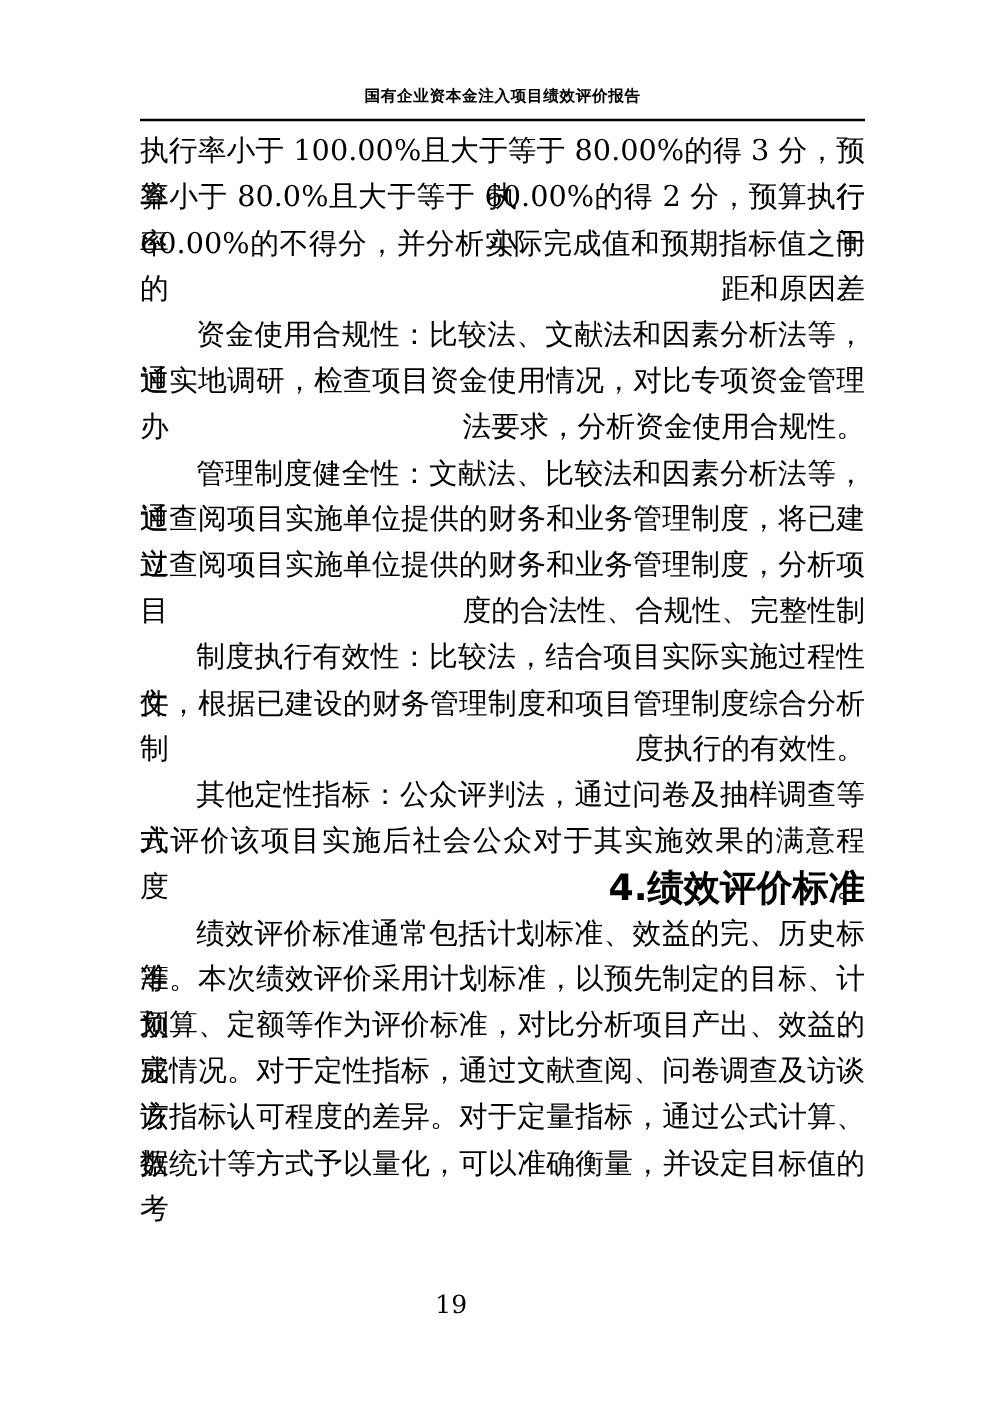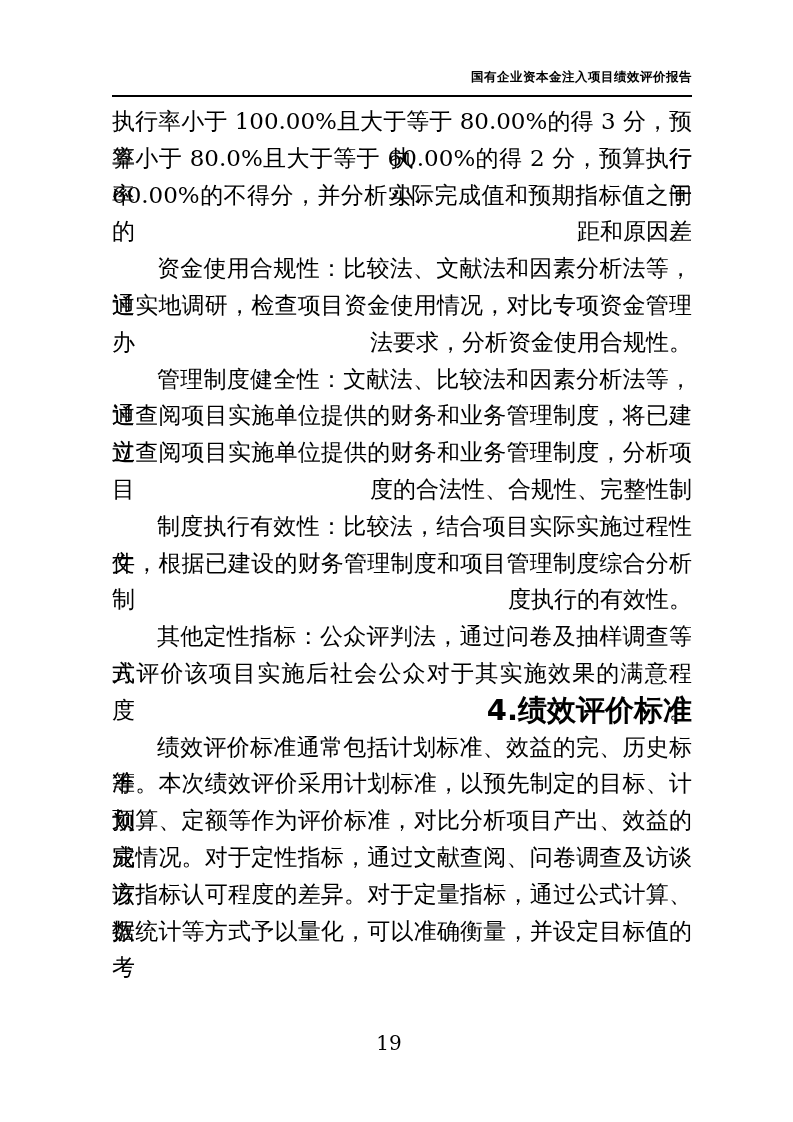--- a/index.html
+++ b/index.html
@@ -14,21 +14,21 @@
     background: #ffffff;
     overflow: hidden;
     font-family: "DejaVu Serif", "Liberation Serif", serif;
     color: #000000;
   }
   .page-header {
     position: absolute;
     top: 68px;
     left: 112px;
     width: 580px;
-    text-align: right;
+    text-align: center;
     font-family: "Liberation Sans", "DejaVu Sans", sans-serif;
     font-weight: bold;
     font-size: 12.5px;
     line-height: 18px;
     color: #000000;
     letter-spacing: 0.5px;
   }
   .header-rule {
     position: absolute;
     top: 95px;
@@ -66,21 +66,20 @@
   }
   .page-footer {
     position: absolute;
     top: 1030px;
     left: 0;
     width: 722px;
     text-align: center;
     font-size: 20px;
     line-height: 26px;
     color: #000000;
-    margin-left: 28px;
   }
 </style>
 </head>
 <body>
 
 <div class="page">
   <div class="page-header">国有企业资本金注入项目绩效评价报告</div>
   <div class="header-rule"></div>
   <div class="doc-body">
       <div class="line just">执行率小于 100.00%且大于等于 80.00%的得 3 分，预算执行</div>

